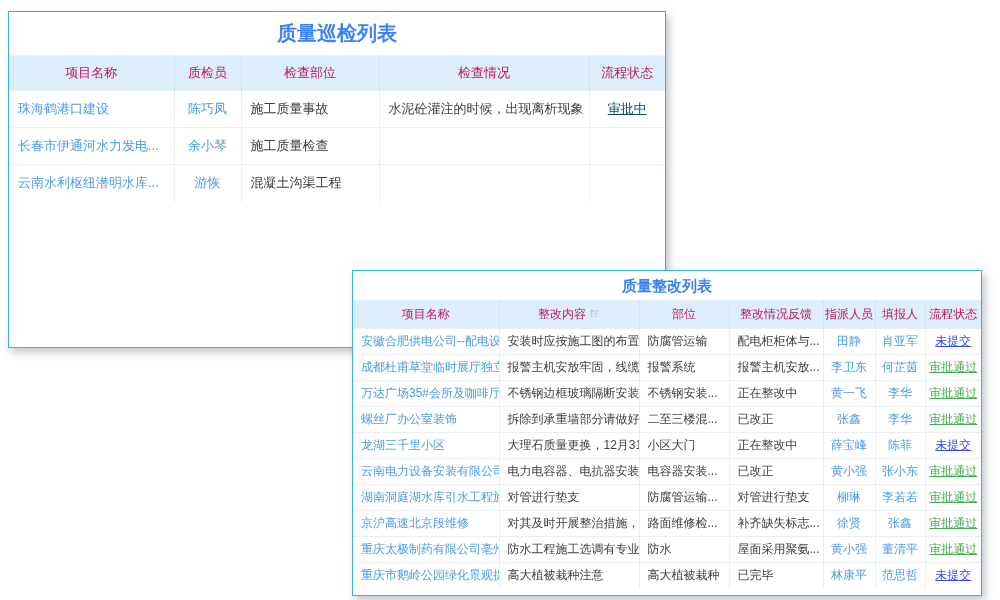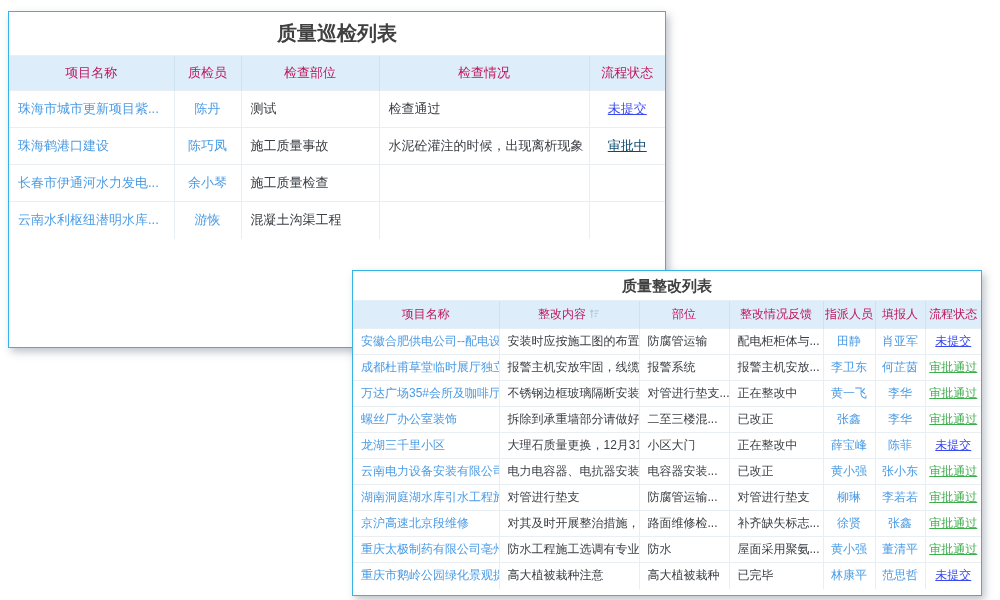--- a/index.html
+++ b/index.html
@@ -9,21 +9,21 @@
   }
   .panel{
     position:absolute;background:#ffffff;
     border:1px solid #35b3e6;
     box-shadow:3px 4px 8px rgba(110,125,140,.45);
     box-sizing:border-box;
   }
   .p1{left:8px;top:11px;width:658px;height:337px;z-index:1}
   .p2{left:352px;top:270px;width:630px;height:326px;z-index:2}
   .title{
-    text-align:center;font-weight:bold;color:#404040;
+    text-align:center;font-weight:bold;color:#3b82f6;
     border-bottom:1px solid #e2f1fa;background:#fff;
   }
   .p1 .title{height:43px;line-height:43px;font-size:20px}
   .p2 .title{height:29px;line-height:29px;font-size:15px}
   table{border-collapse:collapse;table-layout:fixed;width:100%}
   th{
     background:#ddedf9;color:#be185d;font-weight:normal;
     border-left:1px solid #cfe2f0;text-align:center;
     white-space:nowrap;overflow:hidden;
   }
@@ -62,27 +62,20 @@
       <tr>
         <th>项目名称</th>
         <th>质检员</th>
         <th>检查部位</th>
         <th>检查情况</th>
         <th>流程状态</th>
       </tr>
     </thead>
     <tbody>
       <tr>
-        <td><span class="lnk">珠海市城市更新项目紫...</span></td>
-        <td class="ac"><span class="lnk">陈丹</span></td>
-        <td>测试</td>
-        <td>检查通过</td>
-        <td class="ac"><span class="status" data-status="blue">未提交</span></td>
-      </tr>
-      <tr>
         <td><span class="lnk">珠海鹤港口建设</span></td>
         <td class="ac"><span class="lnk">陈巧凤</span></td>
         <td>施工质量事故</td>
         <td>水泥砼灌注的时候，出现离析现象</td>
         <td class="ac"><span class="status" data-status="orange">审批中</span></td>
       </tr>
       <tr>
         <td><span class="lnk">长春市伊通河水力发电...</span></td>
         <td class="ac"><span class="lnk">余小琴</span></td>
         <td>施工质量检查</td>
@@ -143,21 +136,21 @@
         <td>报警主机安放牢固，线缆连接...</td>
         <td>报警系统</td>
         <td>报警主机安放...</td>
         <td class="ac"><span class="lnk">李卫东</span></td>
         <td class="ac"><span class="lnk">何芷茵</span></td>
         <td class="ac"><span class="status" data-status="green">审批通过</span></td>
       </tr>
       <tr>
         <td><span class="lnk">万达广场35#会所及咖啡厅空...</span></td>
         <td>不锈钢边框玻璃隔断安装不牢...</td>
-        <td>对管进行垫支...</td>
+        <td>不锈钢安装...</td>
         <td>正在整改中</td>
         <td class="ac"><span class="lnk">黄一飞</span></td>
         <td class="ac"><span class="lnk">李华</span></td>
         <td class="ac"><span class="status" data-status="green">审批通过</span></td>
       </tr>
       <tr>
         <td><span class="lnk">螺丝厂办公室装饰</span></td>
         <td>拆除到承重墙部分请做好加固...</td>
         <td>二至三楼混...</td>
         <td>已改正</td>

